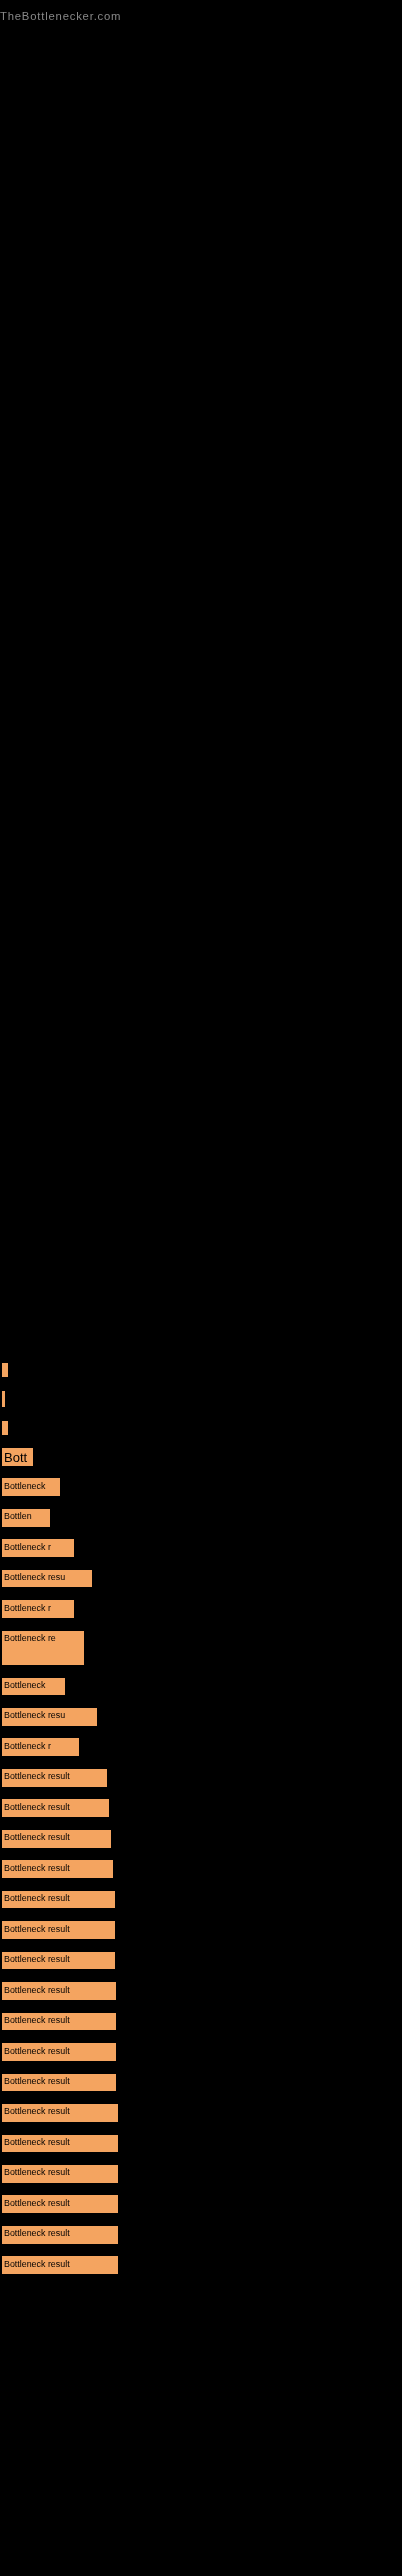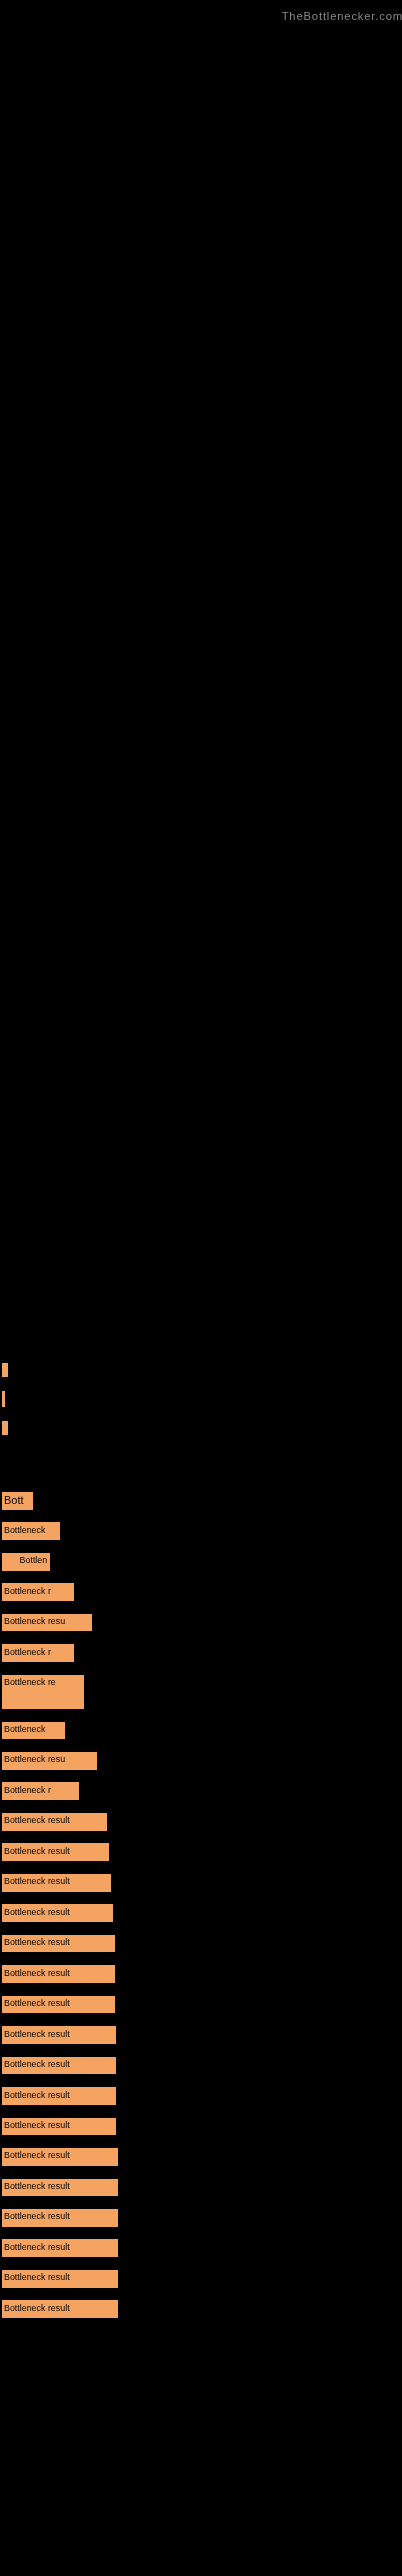--- a/index.html
+++ b/index.html
@@ -17,54 +17,54 @@
     }
 
     .bottleneck-row {
       padding: 6.4px 0 6.4px 0;
     }
 
   </style>
 </head>
 <body>
 
-<div style="text-align:right; padding: 8px 0 4px 0;">
+<div style="text-align:left; padding: 8px 0 4px 0;">
   <span style="color:#888; font-size:11.3px; letter-spacing:0.8px;">TheBottlenecker.com</span>
 </div>
 
 <div style="height: 1328px; background:#000; width:100%;"></div>
 
 <div style="padding: 0 0 16px 0;">
 
   <div class="bottleneck-row">
     <div style="display:inline-block; background:#f4a460; width:6.4px; height:14.5px; margin-left:1.6px; vertical-align:middle;"></div>
   </div>
 
   <div class="bottleneck-row">
     <span style="display:inline-block; background:#f4a460; width:3.2px; height:16px; margin-left:1.6px; vertical-align:middle;"></span>
   </div>
 
   <div class="bottleneck-row">
     <div style="display:inline-block; background:#f4a460; width:6.4px; height:14.5px; margin-left:1.6px; vertical-align:middle;"></div>
   </div>
 
   <div class="bottleneck-row">
-    <div style="display:inline-block; background:#f4a460; width:31px; height:17.7px; margin-left:1.6px; vertical-align:middle; font-size:11px; padding:2.4px 2.4px; color:#000; overflow:hidden;margin-top:44px;">
+    <div style="display:inline-block; background:#f4a460; width:31px; height:17.7px; margin-left:1.6px; vertical-align:middle; font-size:13px; padding:2.4px 2.4px; color:#000; overflow:hidden;">
       <span>Bott</span>
     </div>
   </div>
 
   <div class="bottleneck-row">
     <div style="display:inline-block; background:#f4a460; width:58px; height:17.7px; margin-left:1.6px; vertical-align:middle; font-size:8.9px; padding:2.4px 2.4px; color:#000; overflow:hidden;">
       <span>Bottleneck</span>
     </div>
   </div>
 
   <div class="bottleneck-row">
-    <div style="display:inline-block; background:#f4a460; width:48px; height:17.7px; margin-left:1.6px; vertical-align:middle; font-size:8.9px; padding:2.4px 2.4px; color:#000; overflow:hidden;text-align:right;">
+    <div style="display:inline-block; background:#f4a460; width:48px; height:17.7px; margin-left:1.6px; vertical-align:middle; font-size:8.9px; padding:2.4px 2.4px; color:#000; overflow:hidden;">
       <span>Bottlen</span>
     </div>
   </div>
 
   <div class="bottleneck-row">
     <div style="display:inline-block; background:#f4a460; width:72px; height:17.7px; margin-left:1.6px; vertical-align:middle; font-size:8.9px; padding:2.4px 2.4px; color:#000; overflow:hidden;">
       <span>Bottleneck r</span>
     </div>
   </div>
 

